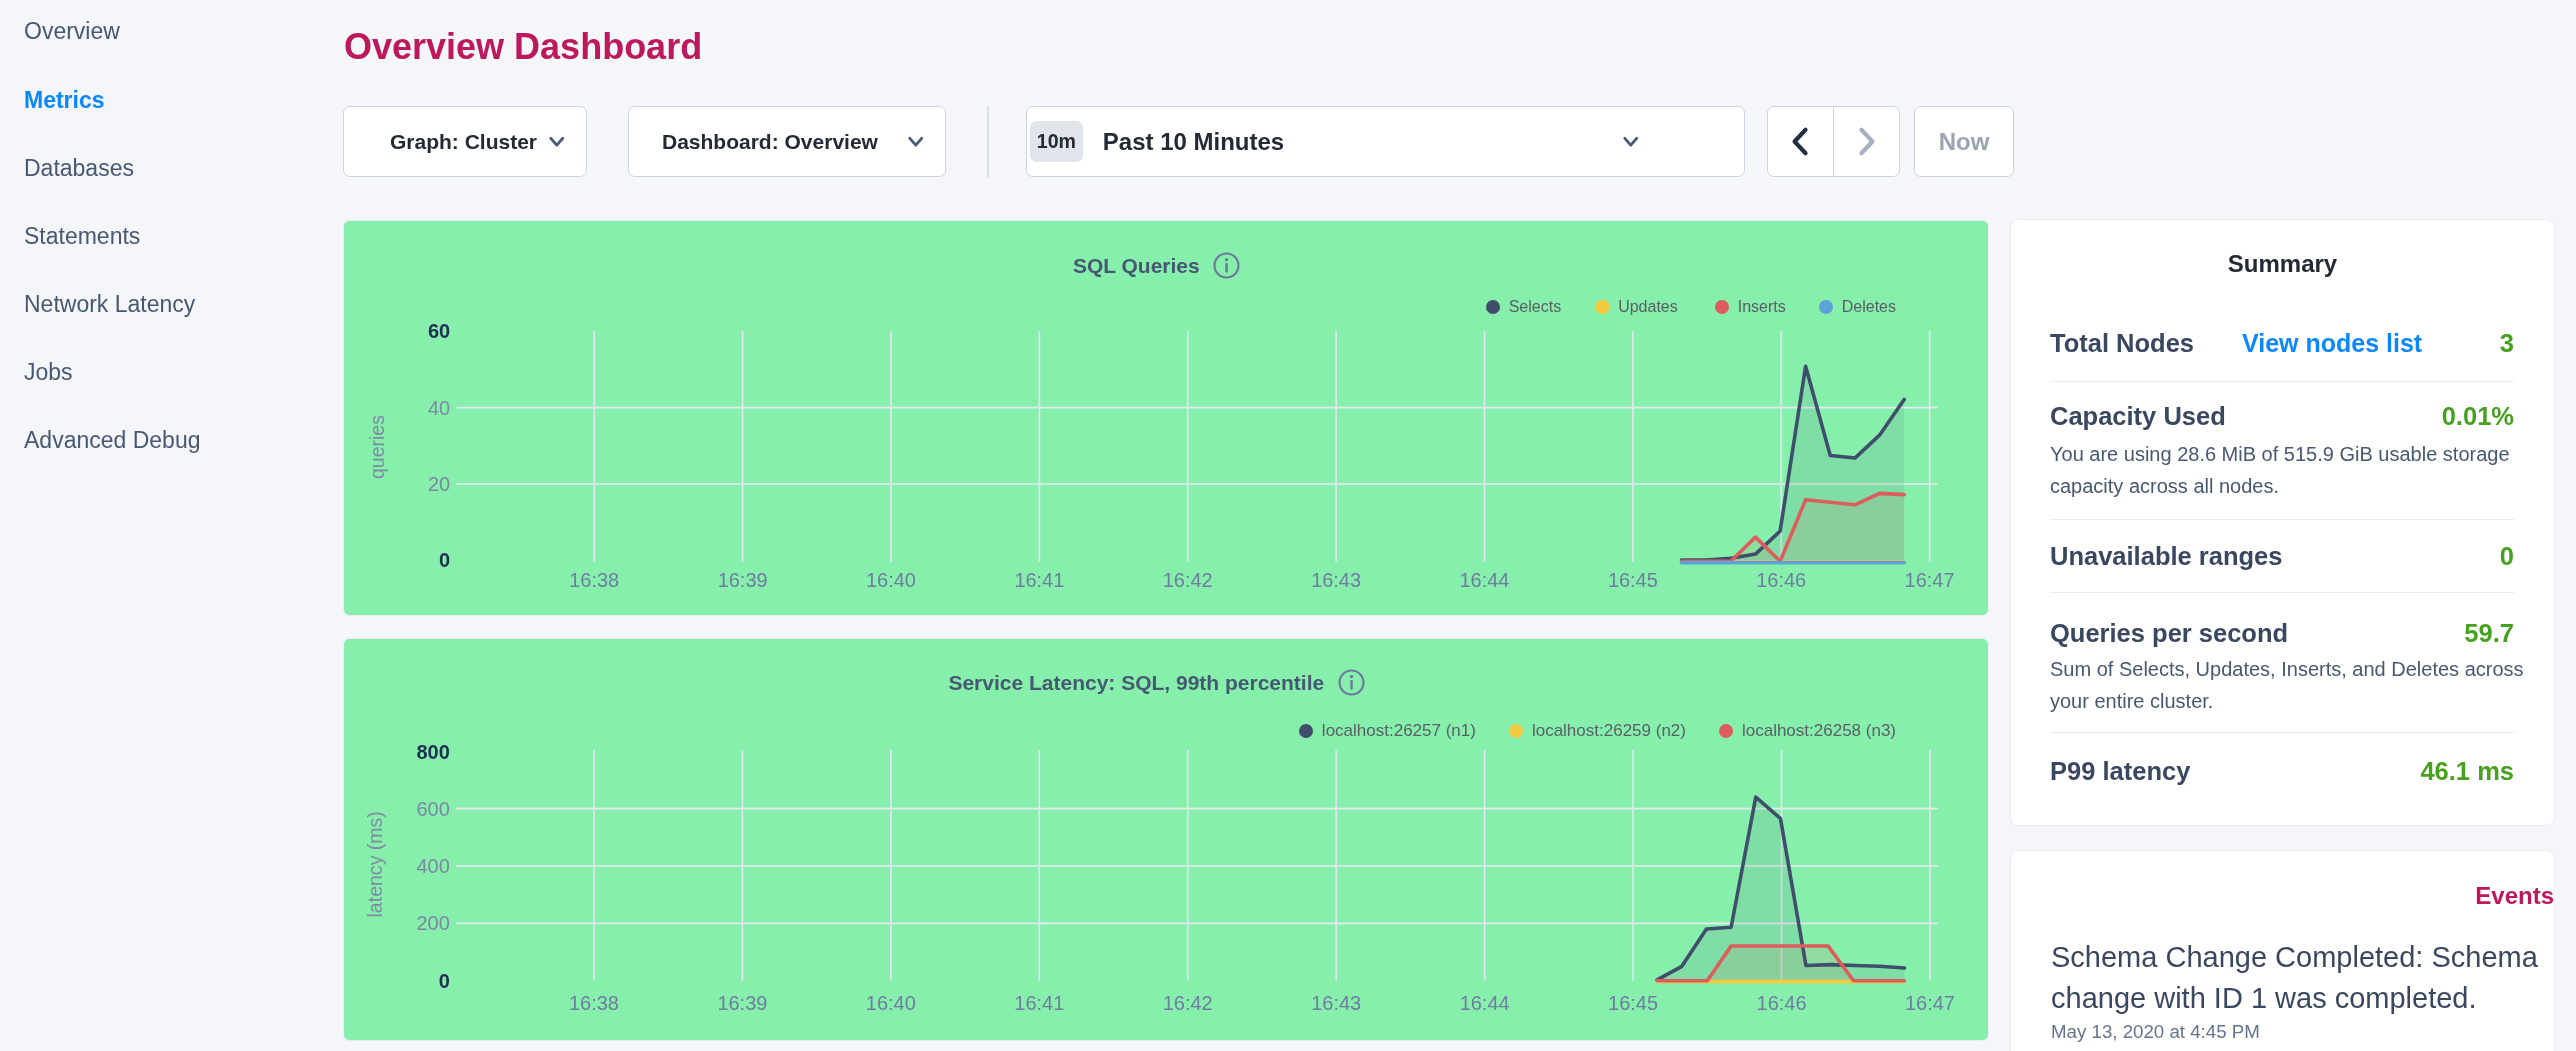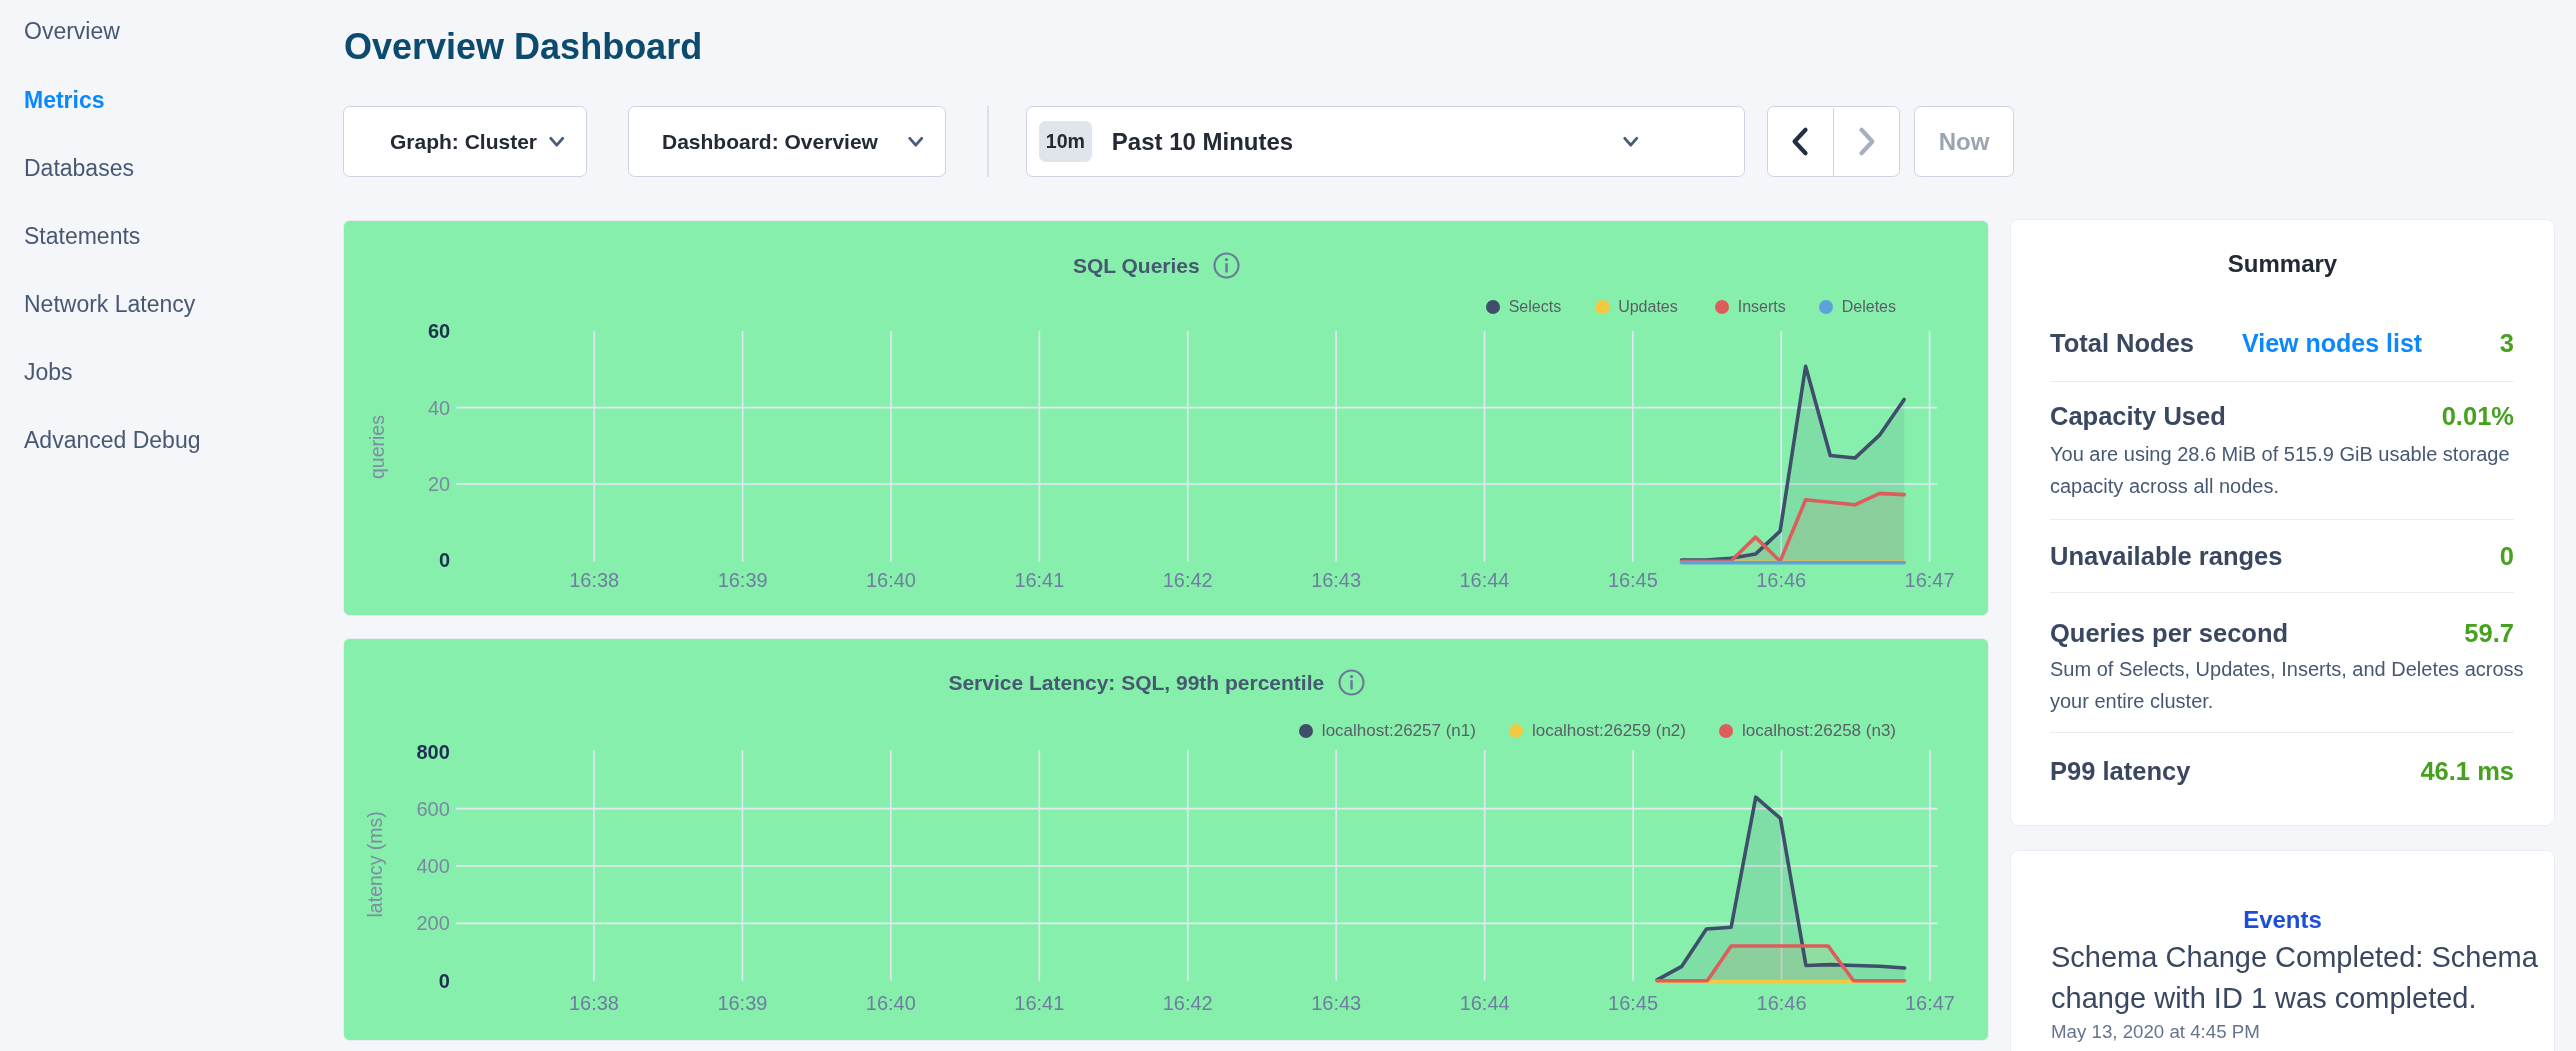--- a/index.html
+++ b/index.html
@@ -19,40 +19,40 @@
 <body>
 
 <div class="nav" style="top:20.4px">Overview</div>
 <div class="nav" style="top:89px;color:#0b88fd;font-weight:bold">Metrics</div>
 <div class="nav" style="top:157px">Databases</div>
 <div class="nav" style="top:225px">Statements</div>
 <div class="nav" style="top:293px">Network Latency</div>
 <div class="nav" style="top:361px">Jobs</div>
 <div class="nav" style="top:429px">Advanced Debug</div>
 
-<div class="abs" style="left:344px;top:29px;font-size:36px;line-height:36px;font-weight:bold;color:#0c4a6e;white-space:nowrap">Overview Dashboard</div>
+<div class="abs" style="left:344px;top:29px;font-size:36px;line-height:36px;font-weight:bold;color:#be185d;white-space:nowrap">Overview Dashboard</div>
 
 <div class="tbox" style="left:343px;width:244px;padding-left:46px">
   <span class="tbtxt">Graph: Cluster</span>
   <span style="margin-left:auto;margin-right:17px;display:flex">
       <svg width="25.5" height="25.5" viewBox="0 0 30 30" style="flex:none">
         <polyline points="8,11 15,19 22,11" fill="none" stroke="#4a5b77" stroke-width="3.4" stroke-linecap="round" stroke-linejoin="round"></polyline>
       </svg>
     </span>
 </div>
 <div class="tbox" style="left:628px;width:318px;padding-left:33px">
   <span class="tbtxt">Dashboard: Overview</span>
   <span style="margin-left:auto;margin-right:17px;display:flex">
       <svg width="25.5" height="25.5" viewBox="0 0 30 30" style="flex:none">
         <polyline points="8,11 15,19 22,11" fill="none" stroke="#4a5b77" stroke-width="3.4" stroke-linecap="round" stroke-linejoin="round"></polyline>
       </svg>
     </span>
 </div>
 <div class="abs" style="left:987px;top:106px;width:1.7px;height:71px;background:#d9dee8"></div>
-<div class="tbox" style="left:1026px;width:719px;padding-left:12px">
+<div class="tbox" style="left:1026px;width:719px;padding-left:3px">
   <span style="background:#e0e5ec;border-radius:6.8px;height:41px;padding:0 6.8px;display:flex;align-items:center;font-size:19.6px;font-weight:bold;color:#242a35">10m</span>
   <span class="tbtxt" style="margin-left:20px;font-size:24px">Past 10 Minutes</span>
   <span style="margin-left:auto;margin-right:101px;display:flex">
       <svg width="25.5" height="25.5" viewBox="0 0 30 30" style="flex:none">
         <polyline points="8,11 15,19 22,11" fill="none" stroke="#4a5b77" stroke-width="3.4" stroke-linecap="round" stroke-linejoin="round"></polyline>
       </svg>
     </span>
 </div>
 <div class="tbox" style="left:1767px;width:133px;padding:0">
   <span style="flex:1;display:flex;justify-content:center">
@@ -201,16 +201,16 @@
     </div>
   <div class="sdesc" style="top:433px">Sum of Selects, Updates, Inserts, and Deletes across<br>your entire cluster.</div>
   <div class="sdiv" style="top:512px"></div>
   <div class="srow" style="top:537px">
       <span class="slabel">P99 latency</span>
       <span class="sval">46.1 ms</span>
     </div>
 </div>
 
 <div class="card" style="left:2010px;top:850px;width:545px;height:239px">
-  <div style="text-align:center;margin-top:54px;font-size:24px;font-weight:bold;color:#1d4ed8;line-height:29px">Events</div>
+  <div style="text-align:right;margin-top:30px;font-size:24px;font-weight:bold;color:#be185d;line-height:29px">Events</div>
   <div style="position:absolute;left:40px;top:86px;font-size:29px;line-height:41px;color:#3a4760;white-space:nowrap">Schema Change Completed: Schema<br>change with ID 1 was completed.</div>
   <div style="position:absolute;left:40px;top:170px;font-size:18.7px;color:#64748f">May 13, 2020 at 4:45 PM</div>
 </div>
 
 </body></html>

